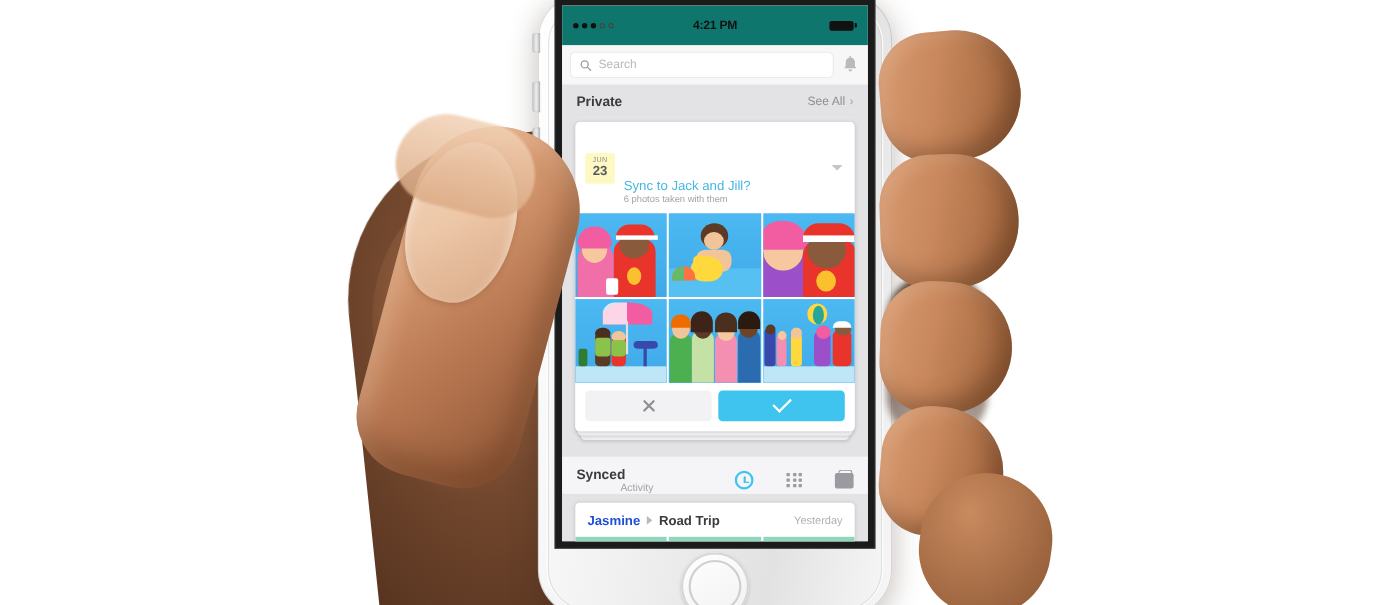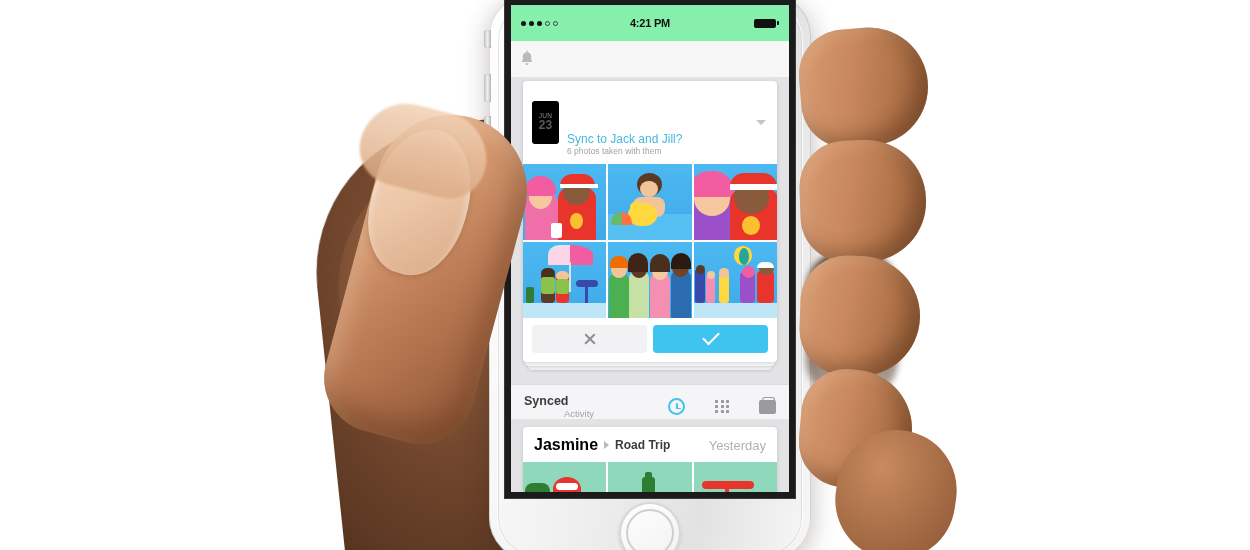--- a/index.html
+++ b/index.html
@@ -86,21 +86,21 @@
   .btn-voldn { left:484px; top:116px; height:28px; }
 
   
   .screen {
     position:absolute; left:511px; top:5px; width:278px; height:487px;
     background:#e9e9ec; overflow:hidden;
     box-shadow:0 0 0 6px #1b1b1b, 0 0 0 7px #3a3a3a;
   }
 
   
-  .statusbar { height:22px; background:#86efac; display:flex; align-items:center;
+  .statusbar { height:22px; background:#0f766e; display:flex; align-items:center;
     padding:18px 10px; position:relative; }
   .dots { display:flex; gap:3px; align-items:center; }
   .dot { width:5px; height:5px; border-radius:50%; background:#111; }
   .dot.off { background:transparent; border:1px solid #444; width:5px; height:5px; }
   .clock { position:absolute; left:0; right:0; text-align:center; font-size:11px;
     font-weight:bold; color:#111; letter-spacing:-.2px; }
   .battery { margin-left:auto; display:flex; align-items:center; gap:1px; }
   .batt-body { width:22px; height:9px; background:#111; border-radius:2px; }
   .batt-cap { width:2px; height:4px; background:#111; border-radius:0 1px 1px 0; }
 
@@ -125,21 +125,21 @@
   
   .card-stack { position:relative; }
   .stack-l2 { position:absolute; left:5px; right:5px; bottom:-8px; height:16px;
     background:#f0f0f0; border-radius:0 0 4px 4px; box-shadow:0 1px 3px rgba(0,0,0,.12); }
   .stack-l1 { position:absolute; left:2px; right:2px; bottom:-4px; height:14px;
     background:#f8f8f8; border-radius:0 0 4px 4px; box-shadow:0 1px 3px rgba(0,0,0,.12); }
   .card { position:relative; background:#fff; border-radius:4px; overflow:hidden;
     box-shadow:0 1px 4px rgba(0,0,0,.16); }
 
   .card-head { display:flex; align-items:center; gap:8px; padding:7px 9px 6px; }
-  .datebox { width:27px; height:43px; background:#000000; border-radius:3px;
+  .datebox { width:27px; height:28px; background:#fef9c3; border-radius:3px;
     display:flex; flex-direction:column; align-items:center; justify-content:center; flex:none; }
   .date-m { font-size:6.5px; color:#8e8e93; letter-spacing:.3px; line-height:1; }
   .date-d { font-size:12px; color:#5a5a5f; font-weight:bold; line-height:1.15; }
   .card-txt { flex:1; min-width:0; }
   .card-title { font-size:12px; color:#47b8e0; line-height:1.2;margin-top:44px; }
   .card-sub { font-size:8.5px; color:#a3a3a8; line-height:1.35; }
   .caret { width:0; height:0; border-left:5px solid transparent; border-right:5px solid transparent;
     border-top:5px solid #c4c4c9; flex:none; margin-right:2px; }
 
   
@@ -174,25 +174,25 @@
   .grid-ic { display:grid; grid-template-columns:repeat(3,3px); gap:2.4px; }
   .grid-ic i { width:3px; height:3px; background:#9a9aa0; border-radius:.5px; display:block; }
   .bag-ic { width:17px; height:14px; background:#9a9aa0; border-radius:2px; position:relative; }
   .bag-ic:before { content:""; position:absolute; left:3px; top:-3px; width:11px; height:4px;
     border:1.6px solid #9a9aa0; border-bottom:none; border-radius:3px 3px 0 0; }
 
   
   .act-list { background:#e3e3e6; padding:8px 12px 0; }
   .act-card { background:#fff; border-radius:4px; overflow:hidden; box-shadow:0 1px 4px rgba(0,0,0,.14); }
   .act-head { display:flex; align-items:center; padding:9px 11px 8px; }
-  .act-name { font-size:16px; font-weight:bold; color:#000000; }
+  .act-name { font-size:12px; font-weight:bold; color:#1d4ed8; }
   .tri { width:0; height:0; border-top:4px solid transparent; border-bottom:4px solid transparent;
     border-left:5px solid #b8b8bd; margin:0 6px; }
   .act-trip { font-size:12px; font-weight:bold; color:#3c3c3c; }
-  .act-when { margin-left:auto; font-size:13px; color:#b0b0b5; }
+  .act-when { margin-left:auto; font-size:10px; color:#b0b0b5; }
   .strip { display:grid; grid-template-columns:repeat(3,1fr); gap:2px; height:40px; }
   .sp { background:#8fd8bb; position:relative; overflow:hidden; }
 
   
   .home {
     position:absolute; left:619px; top:502px; width:62px; height:62px; border-radius:50%;
     background:linear-gradient(150deg,#ffffff,#f1f1f1);
     box-shadow:inset 0 0 0 2px #d6d6d6, 0 1px 3px rgba(0,0,0,.18);
   }
   .home-ring { position:absolute; left:626px; top:509px; width:48px; height:48px;
@@ -236,29 +236,43 @@
         <span class="dot off"></span>
       </div>
       <div class="clock">4:21 PM</div>
       <div class="battery">
         <span class="batt-body"></span>
           <span class="batt-cap"></span>
       </div>
     </div>
 
     <div class="searchbar">
+      <div class="search-field">
+        <svg width="11" height="11" viewBox="0 0 16 16">
+          <circle cx="6.6" cy="6.6" r="4.6" fill="none" stroke="#9a9aa0" stroke-width="1.7"></circle>
+          <line x1="10.2" y1="10.2" x2="14.4" y2="14.4" stroke="#9a9aa0" stroke-width="1.7" stroke-linecap="round"></line>
+        </svg>
+        <span class="search-ph">Search</span>
+      </div>
       <div class="bell">
         <svg width="16" height="18" viewBox="0 0 16 18">
           <path d="M8 2.2c2.5 0 4.2 1.9 4.2 4.3v3.4l1.3 2.1H2.5l1.3-2.1V6.5C3.8 4.1 5.5 2.2 8 2.2z" fill="#b9b9be"></path>
           <rect x="7.3" y="0.6" width="1.4" height="2" rx=".7" fill="#b9b9be"></rect>
           <path d="M6.3 13.2h3.4a1.7 1.7 0 0 1-3.4 0z" fill="#b9b9be"></path>
         </svg>
       </div>
     </div>
 
+    <div class="sec-head">
+      <span class="sec-title">Private</span>
+      <span class="see-all">
+        <span>See All</span>
+        <span class="chev-r">›</span>
+      </span>
+    </div>
 
     <div class="private-body">
       <div class="card-stack">
         <div class="stack-l2"></div>
         <div class="stack-l1"></div>
 
         <div class="card">
           <div class="card-head">
             <div class="datebox">
               <span class="date-m">JUN</span>

